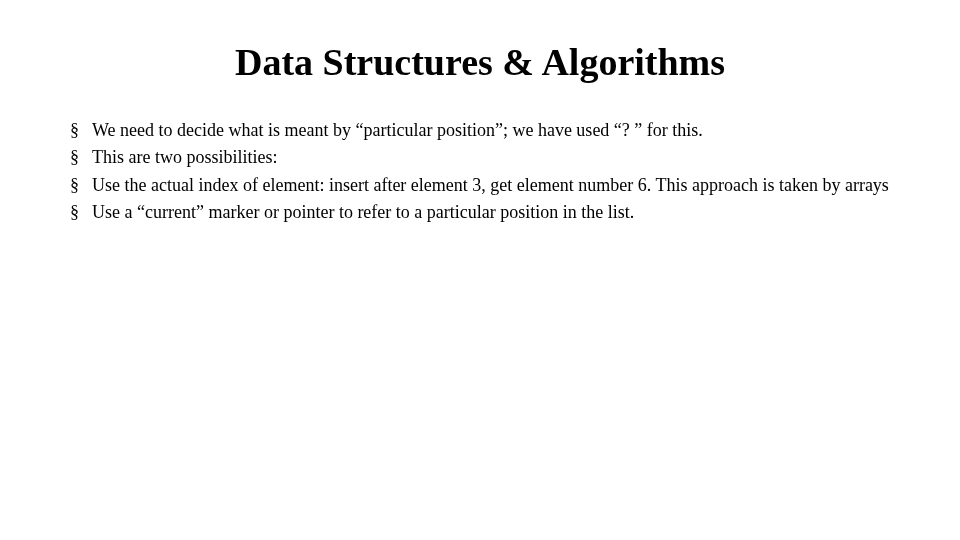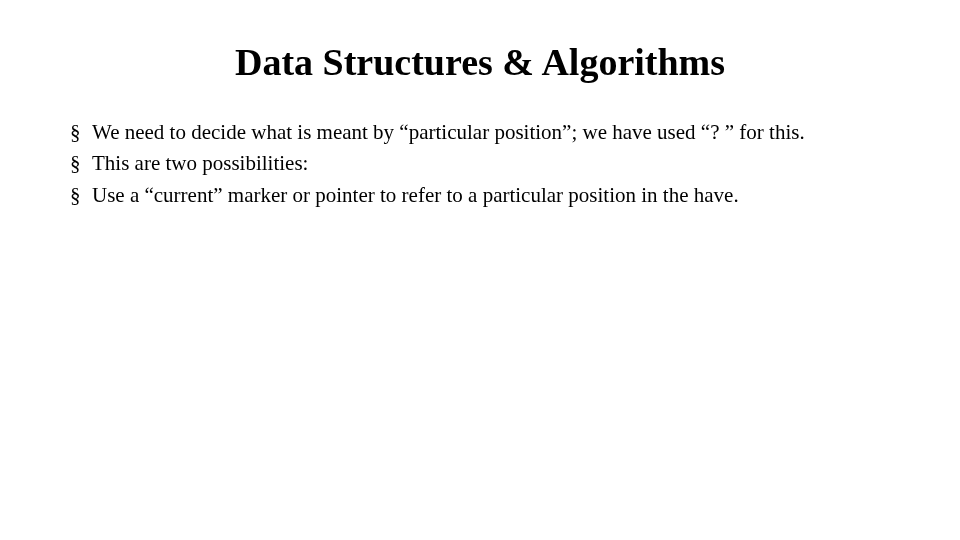--- a/index.html
+++ b/index.html
@@ -20,21 +20,21 @@
   .title {
     text-align: center;
     font-size: 38px;
     font-weight: bold;
     margin: 10px 0 35px 0;
   }
   ul.outer {
     list-style: none;
     padding: 0;
     margin: 0;
-    font-size: 21px;
+    font-size: 18px;
     line-height: 1.3;
   }
   ul.outer > li {
     position: relative;
     padding-left: 22px;
     margin-bottom: 4px;
   }
   ul.outer > li::before {
     content: "§";
     position: absolute;
@@ -60,16 +60,17 @@
 </style>
 </head>
 <body>
 
 <div class="slide">
   <div class="title">Data Structures &amp; Algorithms</div>
   <ul class="outer">
     <li><span>We need to decide what is meant by “particular position”; we have used “? ” for this.</span></li>
     <li><span>This are two possibilities:</span></li>
     <ul class="inner">
-      <li><span>Use a “current” marker or pointer to refer to a particular position in the have.</span></li>
+      <li><span>Use the actual index of element: insert after element 3, get element number 6. This approach is taken by arrays</span></li>
+      <li><span>Use a “current” marker or pointer to refer to a particular position in the list.</span></li>
     </ul>
   </ul>
 </div>
 
 </body></html>

